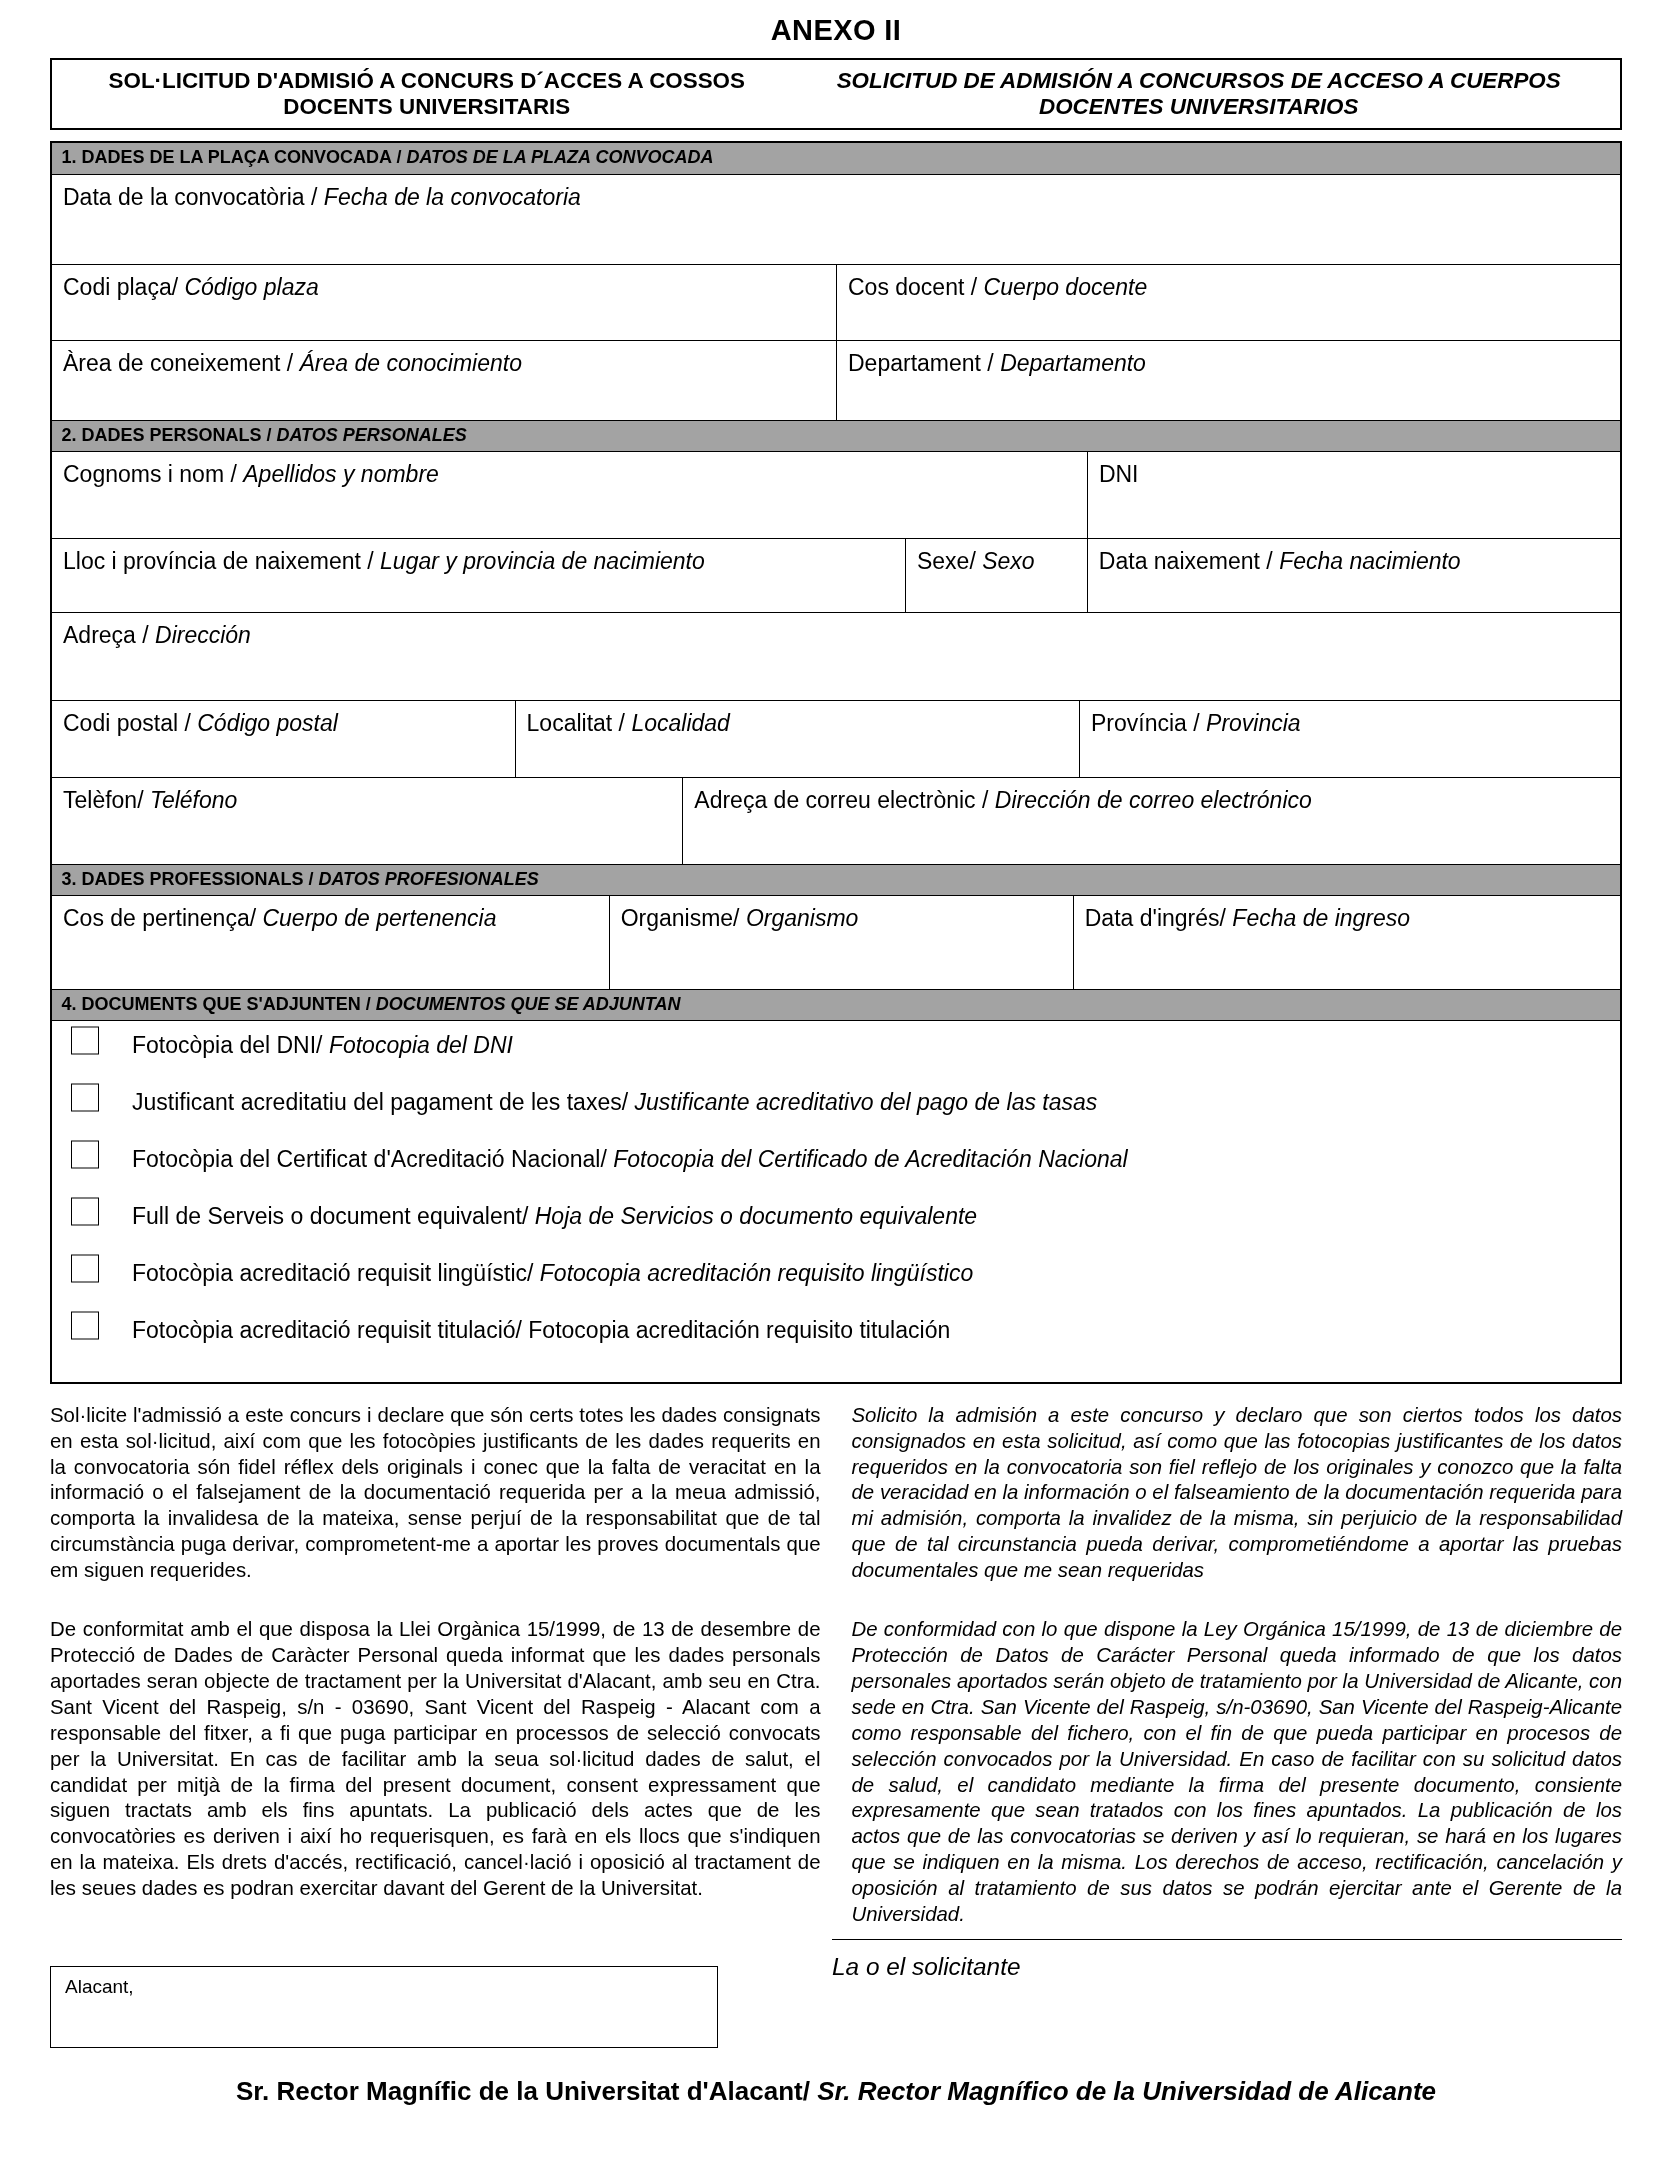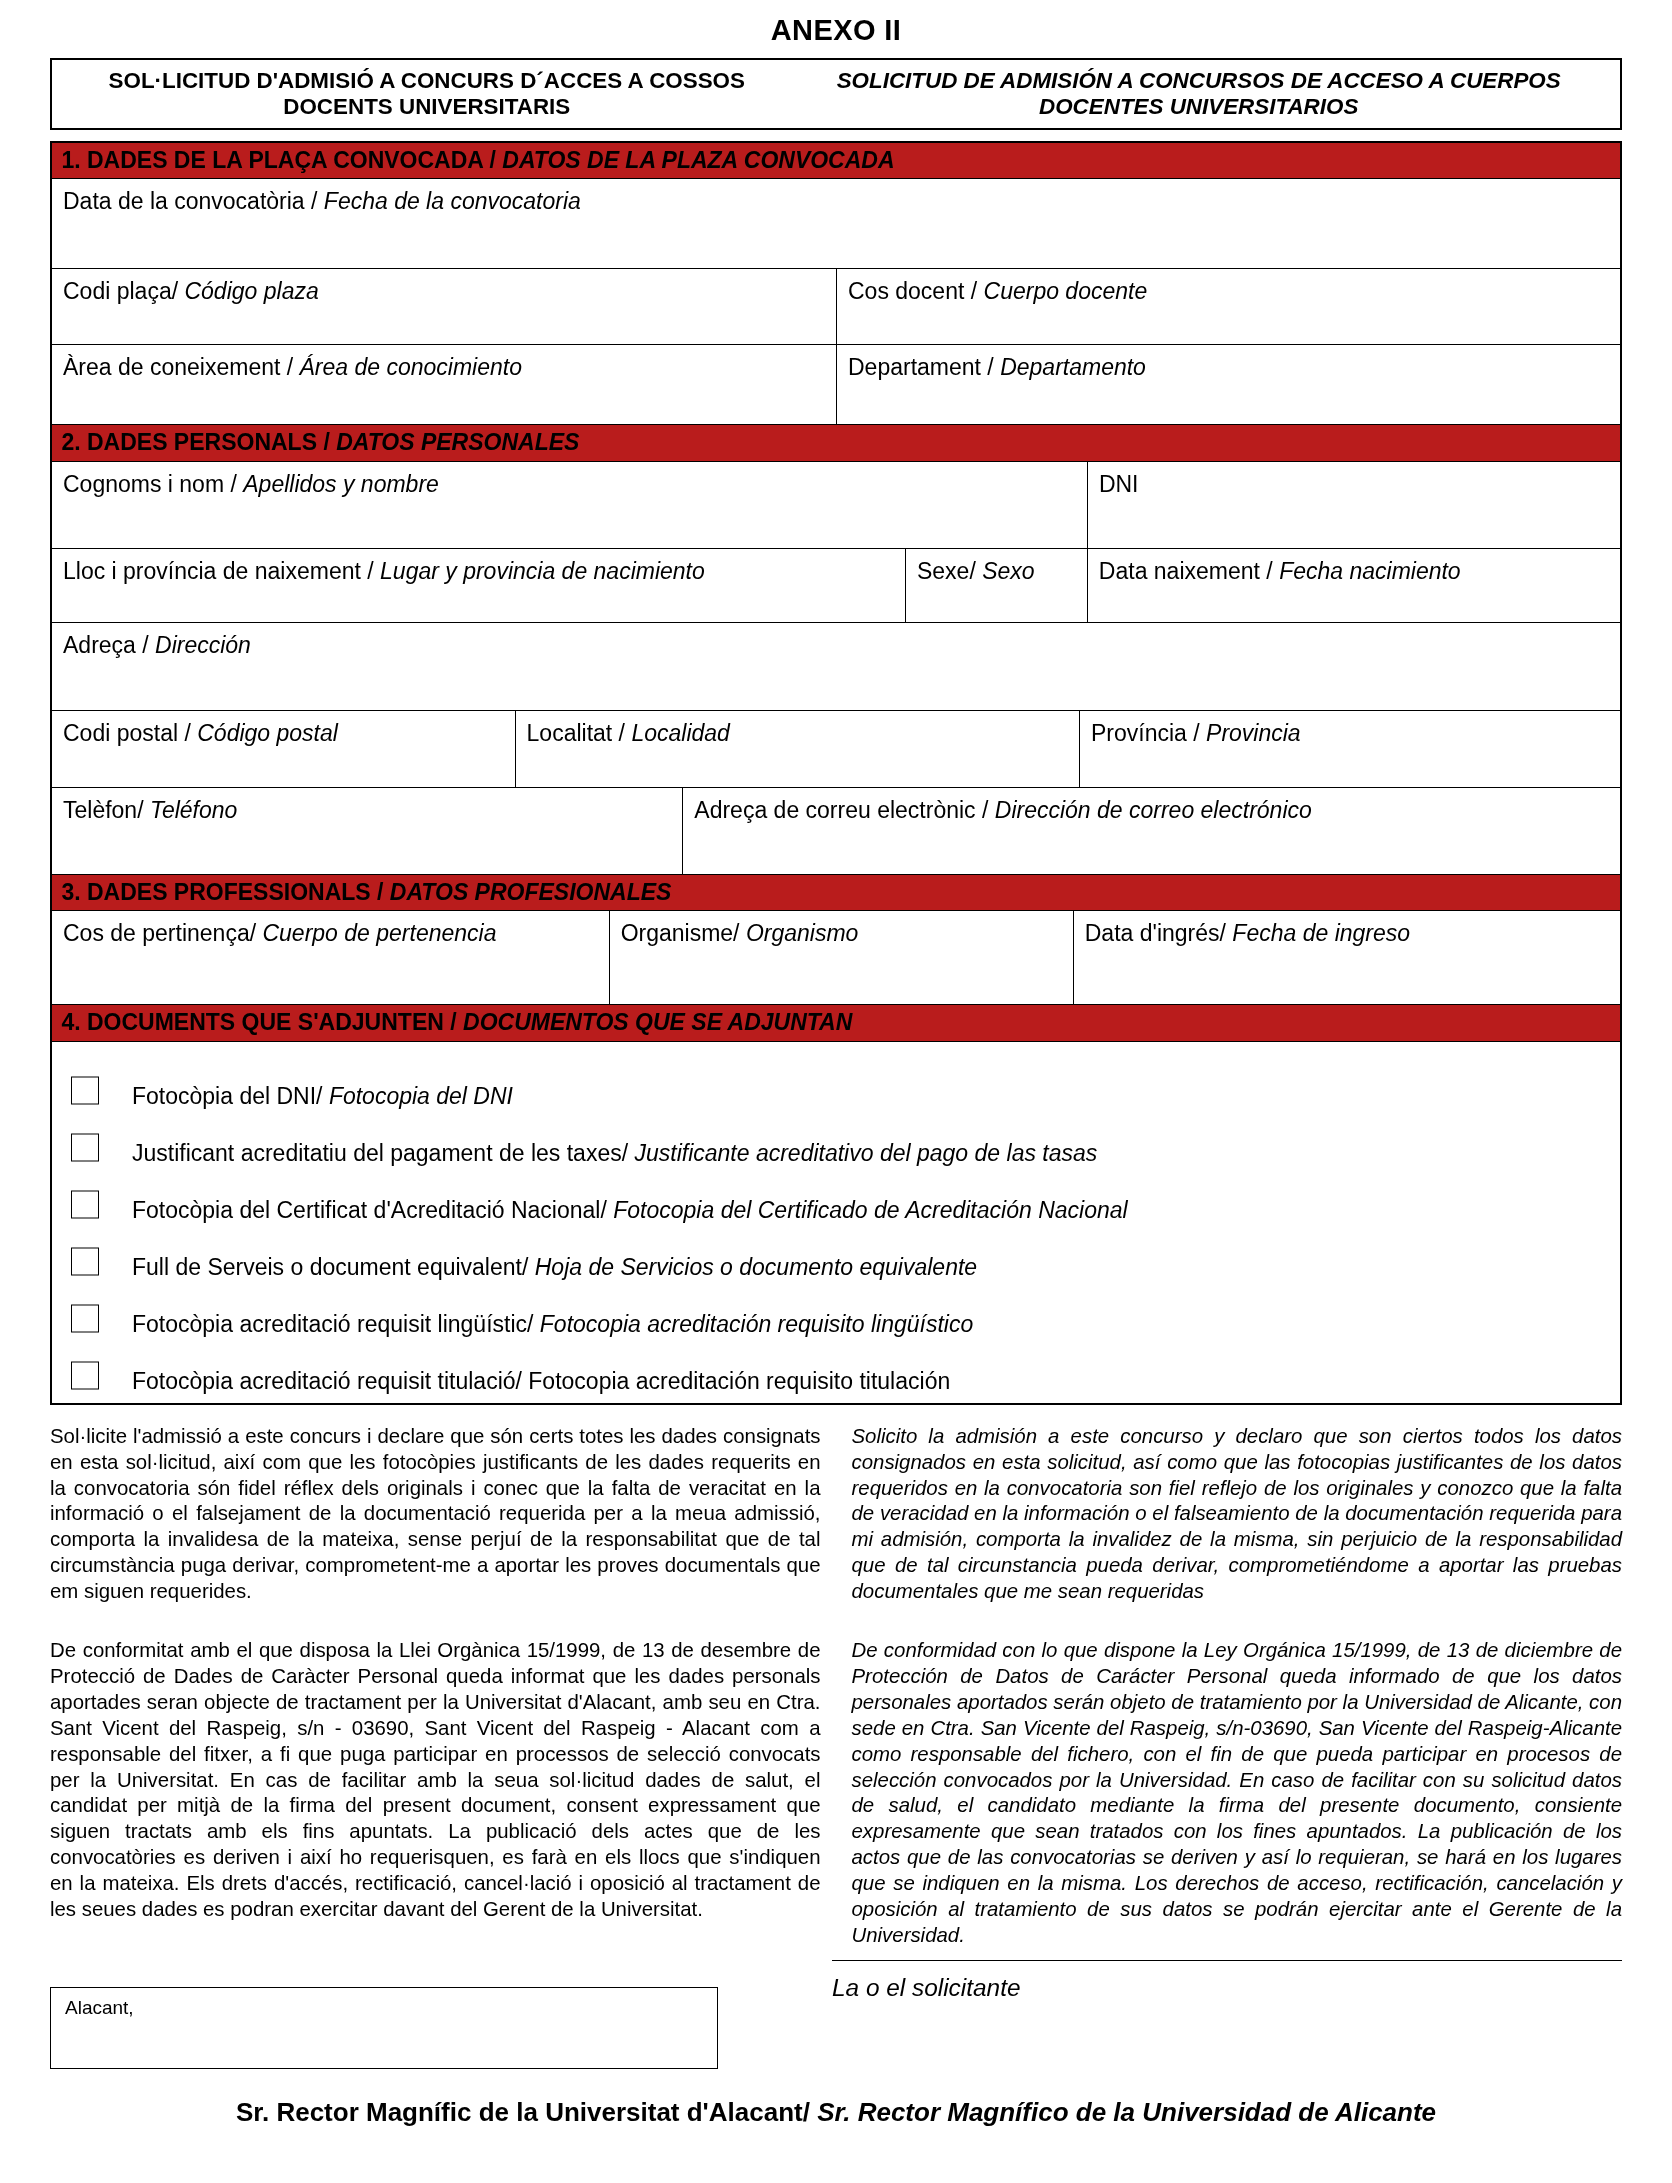--- a/index.html
+++ b/index.html
@@ -27,21 +27,21 @@
     flex: 1; border: 2.4px solid #000;
     display: flex; flex-direction: row; justify-content: center; align-items: center;
     text-align: center; padding: 7.9px 14px; gap: 3.9px;
   }
   .hdr-box .l1 { font-weight: bold; font-size: 22.4px; }
   .hdr-box .l2 { font-weight: bold; font-style: italic; font-size: 22.4px; }
   
   .tbl { border: 2.4px solid #000; font-size: 23px; }
   .tbl > div + div { border-top: 1.6px solid #000; }
   .sec {
-    background: #b91c1c; font-weight: bold; font-size: 23px;
+    background: #a3a3a3; font-weight: bold; font-size: 18px;
     padding: 4.7px 9.4px 5.5px 9.4px; min-height: 31px; line-height: 1.1;
   }
   .sec .es { font-style: italic; }
   .row { display: flex; align-items: stretch; }
   .cell { padding: 8.7px 11px 6.3px 11px; overflow: hidden; }
   .row > .cell + .cell { border-left: 1.6px solid #000; }
   .lbl { white-space: nowrap; line-height: 1.2; }
   .es { font-style: italic; }
   .es.up { font-style: normal; }
   
@@ -57,21 +57,21 @@
   
   .w100 { width: 100%; }
   .w50  { width: 50%; }
   .w66  { width: 66%; }  .w34  { width: 34%; }
   .w544 { width: 54.4%; } .w116 { width: 11.6%; } .w340 { width: 34%; }
   .w295 { width: 29.5%; } .w360 { width: 36%; }  .w345 { width: 34.5%; }
   .w402 { width: 40.2%; } .w598 { width: 59.8%; }
   .w355 { width: 35.5%; } .w296 { width: 29.6%; } .w349 { width: 34.9%; }
   
   .docs { padding: 11px 0 7.9px 0; }
-  .doc-item { display: flex; align-items: flex-end; min-height: 57px; padding-left: 19px; }
+  .doc-item { display: flex; align-items: flex-start; min-height: 57px; padding-left: 19px; }
   .checkbox {
     width: 28px; height: 28px; border: 1.6px solid #000; background: #fff;
     flex: none; margin-right: 33px; transform: translateY(-5.5px);
   }
   .d-lbl { font-size: 23px; white-space: nowrap; }
   
   .decl { display: flex; gap: 31px; margin-top: 19px; }
   .decl .col { flex: 1; font-size: 20.4px; line-height: 1.27; text-align: justify; }
   .decl .col.es-col { font-style: italic; }
   .decl p { margin: 0 0 33px 0; }

